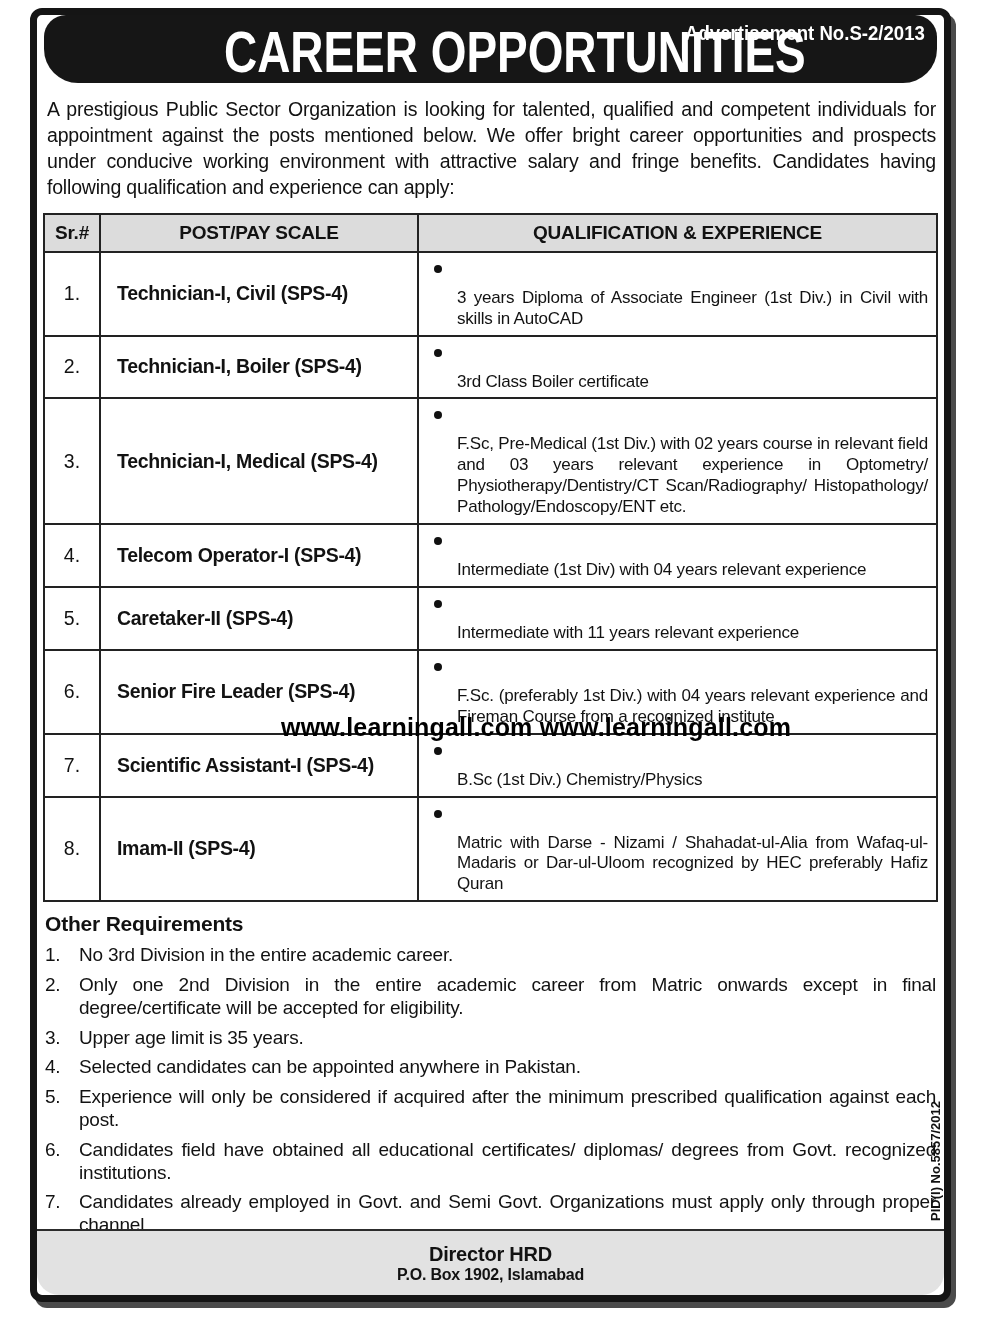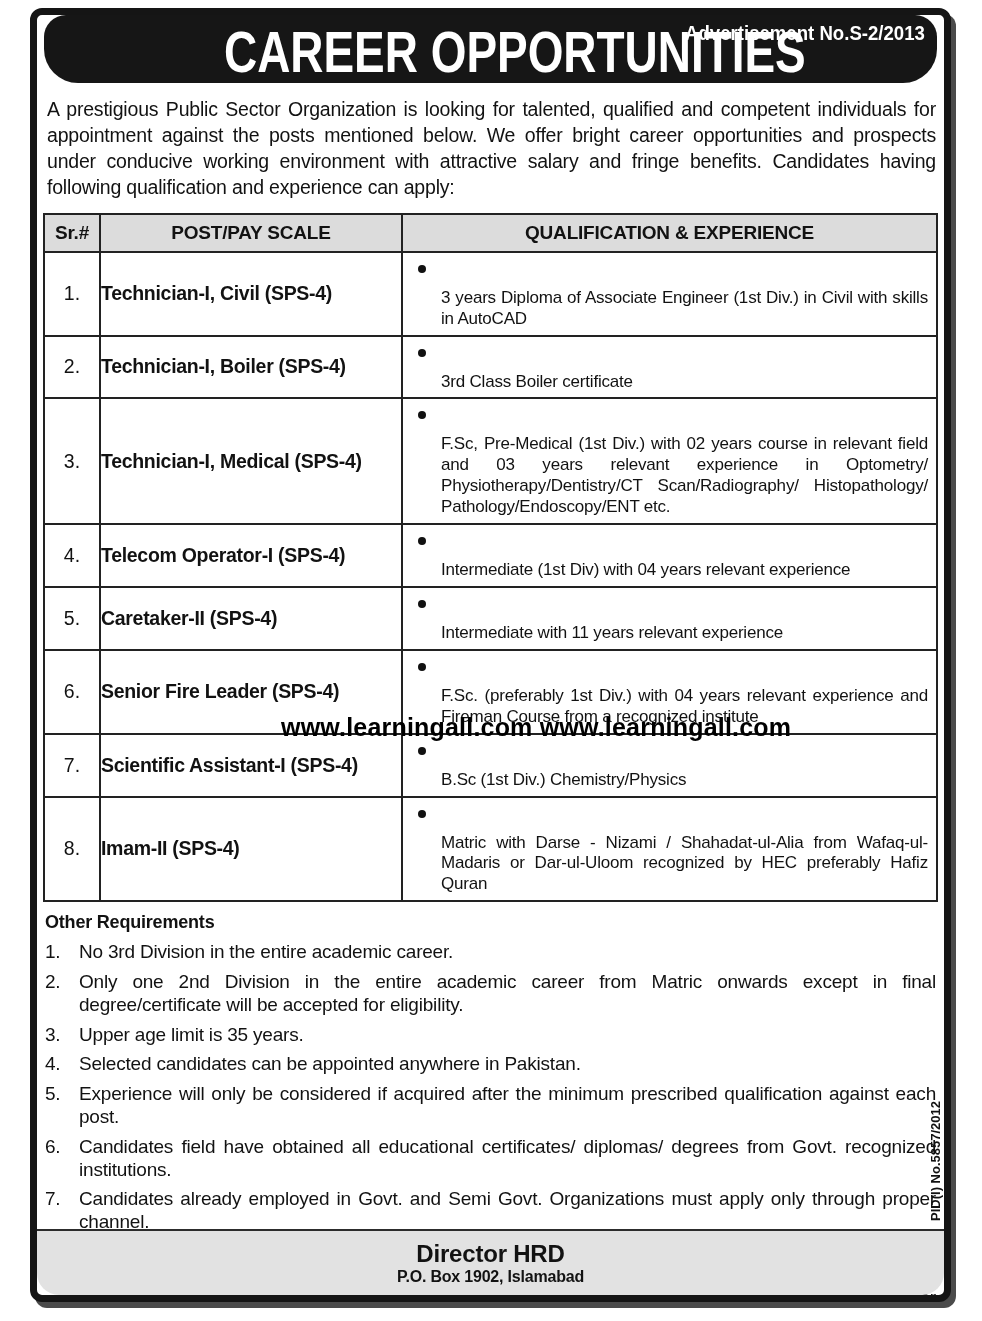--- a/index.html
+++ b/index.html
@@ -66,37 +66,37 @@
   table.posts th {
     background: #dcdcdc;
     font-size: 19px; font-weight: 700;
     padding: 7px 0;
     letter-spacing: -0.2px;
     margin-top: 28px;
   }
   td.sr { width: 52px; text-align: center; font-size: 19.5px; vertical-align: middle; }
   td.post {
     width: 296px; font-weight: 700; font-size: 19.5px;
-    padding: 4px 4px 4px 0; vertical-align: middle;
+    padding: 4px 4px 4px 16px; vertical-align: middle;
     letter-spacing: -0.3px;
   }
   td.qual { padding: 0; vertical-align: middle; }
   .qrow { display: flex; align-items: flex-start; }
   .dot-col { flex: 0 0 38px; display: flex; justify-content: center; padding-top: 12px; }
   .dot { width: 8px; height: 8px; background: #111; border-radius: 50%; display: inline-block; }
   .qual-text {
     flex: 1; font-size: 17px; line-height: 1.23;
     text-align: justify; padding: 5px 8px 5px 0;
     letter-spacing: -0.2px;
     margin-top: 30px;
   }
 
   
   .section-heading {
-    font-size: 18px; font-weight: 700;
+    font-size: 21px; font-weight: 700;
     margin: 10px 6px 8px 8px;
     letter-spacing: -0.2px;
   }
   .req-list { margin: 0 8px 0 8px; }
   .req {
     display: flex; margin-bottom: 7px;
     font-size: 19px; line-height: 1.2; letter-spacing: -0.2px;
   }
   .req-num { flex: 0 0 34px; }
   .req-text { flex: 1; text-align: justify; }
@@ -131,21 +131,21 @@
   
   .footer-bar {
     position: absolute; left: 0; right: 0; bottom: 0;
     height: 64px;
     background: #e2e2e2;
     border-radius: 0 0 22px 22px;
     border-top: 2px solid #2c2c2c;
     display: flex; flex-direction: column;
     align-items: center; justify-content: center;
   }
-  .footer-line1 { font-size: 24px; font-weight: 700; letter-spacing: -0.2px; }
+  .footer-line1 { font-size: 20px; font-weight: 700; letter-spacing: -0.2px; }
   .footer-line2 { font-size: 16px; font-weight: 700; letter-spacing: -0.2px; }
 </style>
 </head>
 <body>
 
 <div class="page">
   <div class="frame">
 
     <div class="header-bar">
       <div class="header-title">CAREER OPPORTUNITIES</div>

